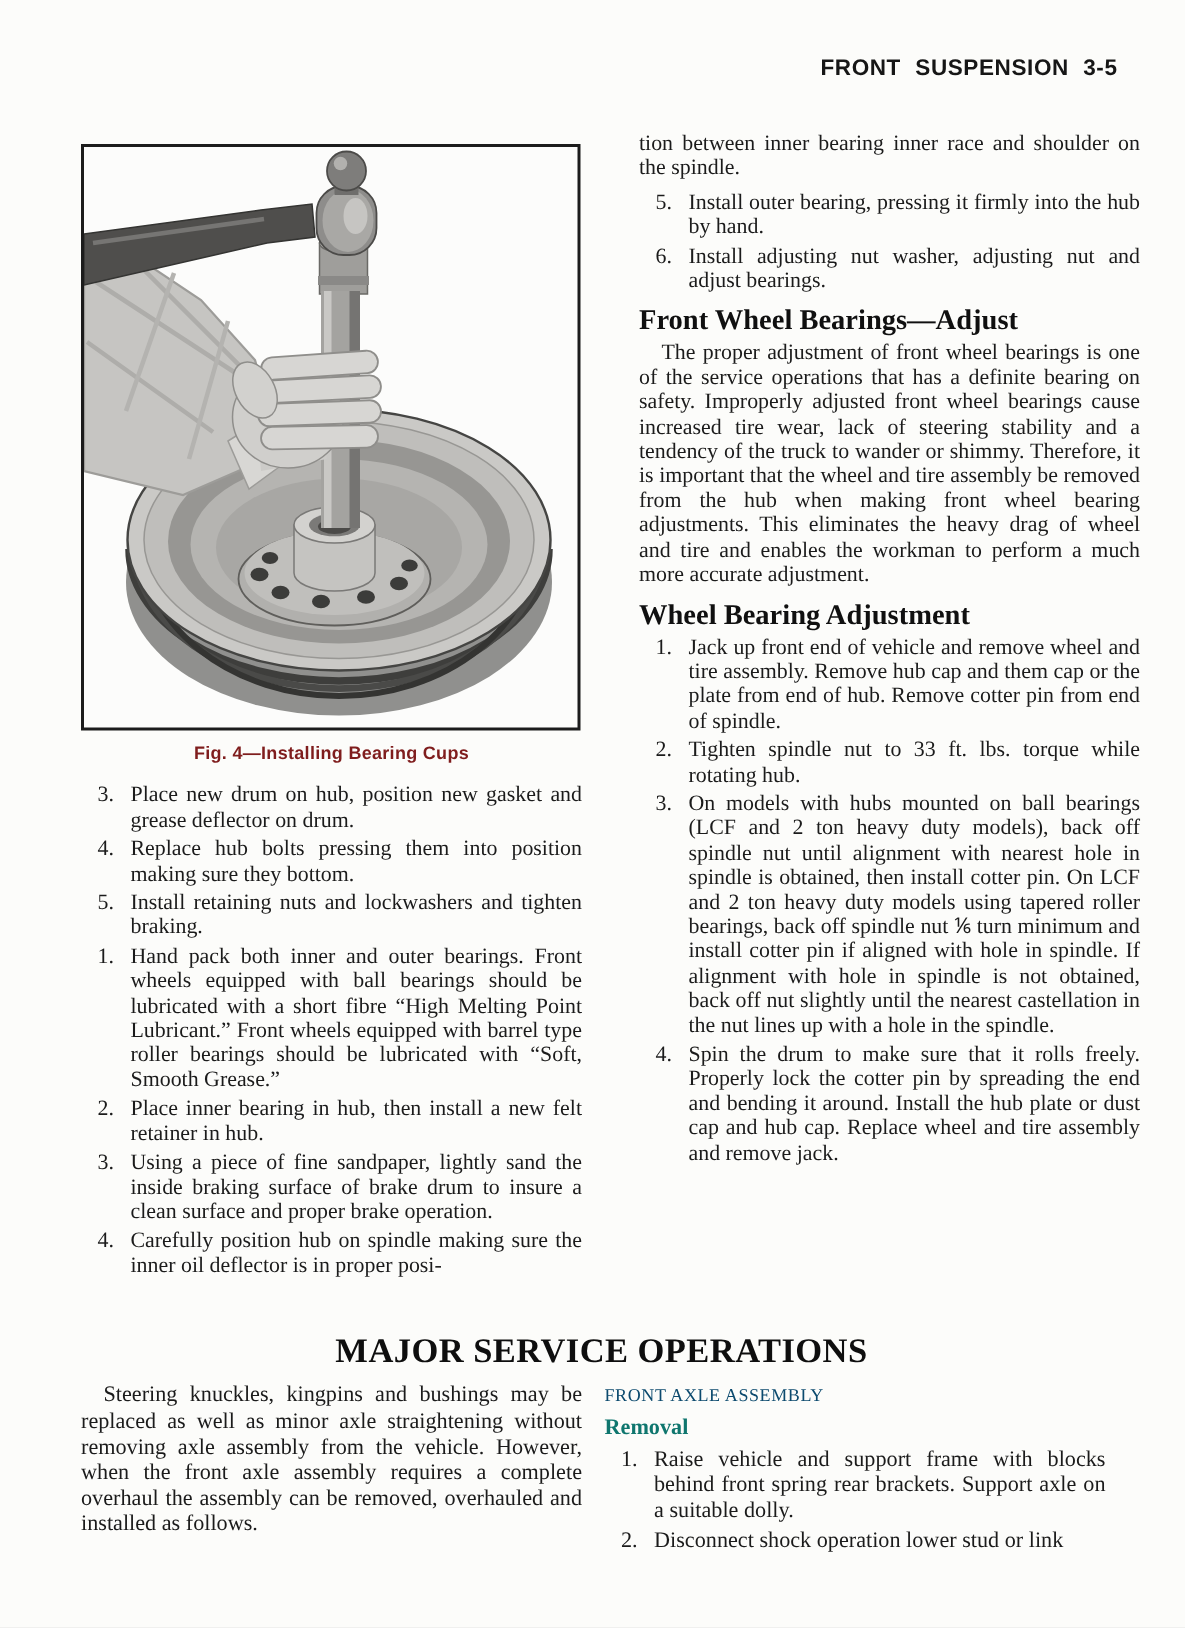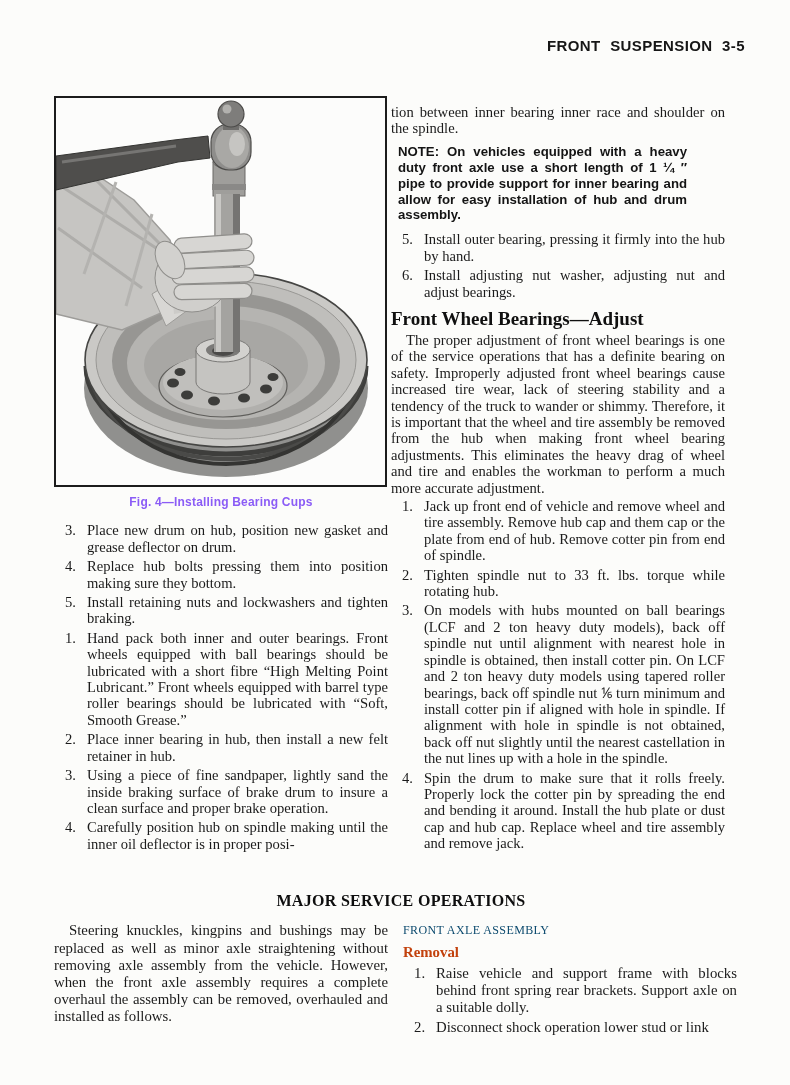--- a/index.html
+++ b/index.html
@@ -10,30 +10,30 @@
     font-size:14.6px;line-height:16.4px;
     overflow:hidden;
   }
   .page-header{
     position:absolute;top:38px;right:45px;
     font-family:"Liberation Sans",sans-serif;font-weight:bold;
     font-size:15px;letter-spacing:.4px;word-spacing:5px;color:#161616;
   }
   .col{position:absolute;width:334px;}
   .col-left{left:54px;top:96px;}
-  .col-right{left:391px;top:88px;margin-top:16px;}
+  .col-right{left:426px;top:88px;}
 
   .figure-frame{
     width:333px;height:391px;box-sizing:border-box;
     border:2.5px solid #1c1c1c;background:#fcfcfb;overflow:hidden;
   }
   .figure-caption{
     text-align:center;margin-top:7px;
     font-family:"Liberation Sans",sans-serif;font-weight:bold;
-    font-size:12px;letter-spacing:.2px;color:#8b5cf6;
+    font-size:12px;letter-spacing:.2px;color:#7f1d1d;
   }
 
   .steps{margin-top:12px;}
   .step{display:flex;margin-bottom:3px;}
   .step .num{flex:0 0 33px;box-sizing:border-box;padding-left:11px;}
   .step .txt{flex:1;text-align:justify;}
 
   .subhead{
     font-weight:bold;font-size:19px;line-height:19px;
     margin:9px 0 4px 0;color:#101010;
@@ -42,27 +42,27 @@
   .ind{text-indent:15px;}
 
   .note{
     font-family:"Liberation Sans",sans-serif;font-weight:bold;
     font-size:13.2px;line-height:15.9px;
     margin:7px 38px 8px 7px;text-align:justify;color:#141414;
   }
 
   .bottom{position:absolute;left:54px;top:893px;width:694px;}
   .bottom-heading{
-    text-align:center;font-weight:bold;font-size:16px;
+    text-align:center;font-weight:bold;font-size:23px;
     letter-spacing:.3px;color:#0e0e0e;margin:0 0 13px 0;
   }
   .bottom-cols{display:flex;gap:15px;}
   .bcol{width:334px;line-height:17.2px;font-size:14.8px;}
   .axle-heading{font-weight:normal;font-size:12px;letter-spacing:.4px;margin:0 0 4px 0;color:#0c4a6e;}
-  .removal-heading{font-weight:bold;font-size:14.8px;margin:0 0 4px 0;color:#c2410c;}
+  .removal-heading{font-weight:bold;font-size:14.8px;margin:0 0 4px 0;color:#0f766e;}
 </style>
 </head>
 <body>
 
 <div class="page">
 
   <div class="page-header">FRONT SUSPENSION 3-5</div>
 
   <div class="col col-left">
 
@@ -164,45 +164,45 @@
       <div class="step">
         <span class="num">2.</span>
         <span class="txt">Place inner bearing in hub, then install a new felt retainer in hub.</span>
       </div>
       <div class="step">
         <span class="num">3.</span>
         <span class="txt">Using a piece of fine sandpaper, lightly sand the inside braking surface of brake drum to insure a clean surface and proper brake operation.</span>
       </div>
       <div class="step">
         <span class="num">4.</span>
-        <span class="txt">Carefully position hub on spindle making until the inner oil deflector is in proper posi-</span>
+        <span class="txt">Carefully position hub on spindle making sure the inner oil deflector is in proper posi-</span>
       </div>
     </div>
   </div>
 
   <div class="col col-right">
 
     <div class="para">tion between inner bearing inner race and shoulder on the spindle.</div>
 
-    <div class="note">NOTE: On vehicles equipped with a heavy duty front axle use a short length of 1 ¼ ″ pipe to provide support for inner bearing and allow for easy installation of hub and drum assembly.</div>
 
     <div class="steps" style="margin-top:6px;">
       <div class="step">
         <span class="num">5.</span>
         <span class="txt">Install outer bearing, pressing it firmly into the hub by hand.</span>
       </div>
       <div class="step">
         <span class="num">6.</span>
         <span class="txt">Install adjusting nut washer, adjusting nut and adjust bearings.</span>
       </div>
     </div>
 
     <div class="subhead">Front Wheel Bearings—Adjust</div>
     <div class="para ind">The proper adjustment of front wheel bearings is one of the service operations that has a definite bearing on safety. Improperly adjusted front wheel bearings cause increased tire wear, lack of steering stability and a tendency of the truck to wander or shimmy. Therefore, it is important that the wheel and tire assembly be removed from the hub when making front wheel bearing adjustments. This eliminates the heavy drag of wheel and tire and enables the workman to perform a much more accurate adjustment.</div>
 
+    <div class="subhead">Wheel Bearing Adjustment</div>
     <div class="steps" style="margin-top:2px;">
       <div class="step">
         <span class="num">1.</span>
         <span class="txt">Jack up front end of vehicle and remove wheel and tire assembly. Remove hub cap and them cap or the plate from end of hub. Remove cotter pin from end of spindle.</span>
       </div>
       <div class="step">
         <span class="num">2.</span>
         <span class="txt">Tighten spindle nut to 33 ft. lbs. torque while rotating hub.</span>
       </div>
       <div class="step">

